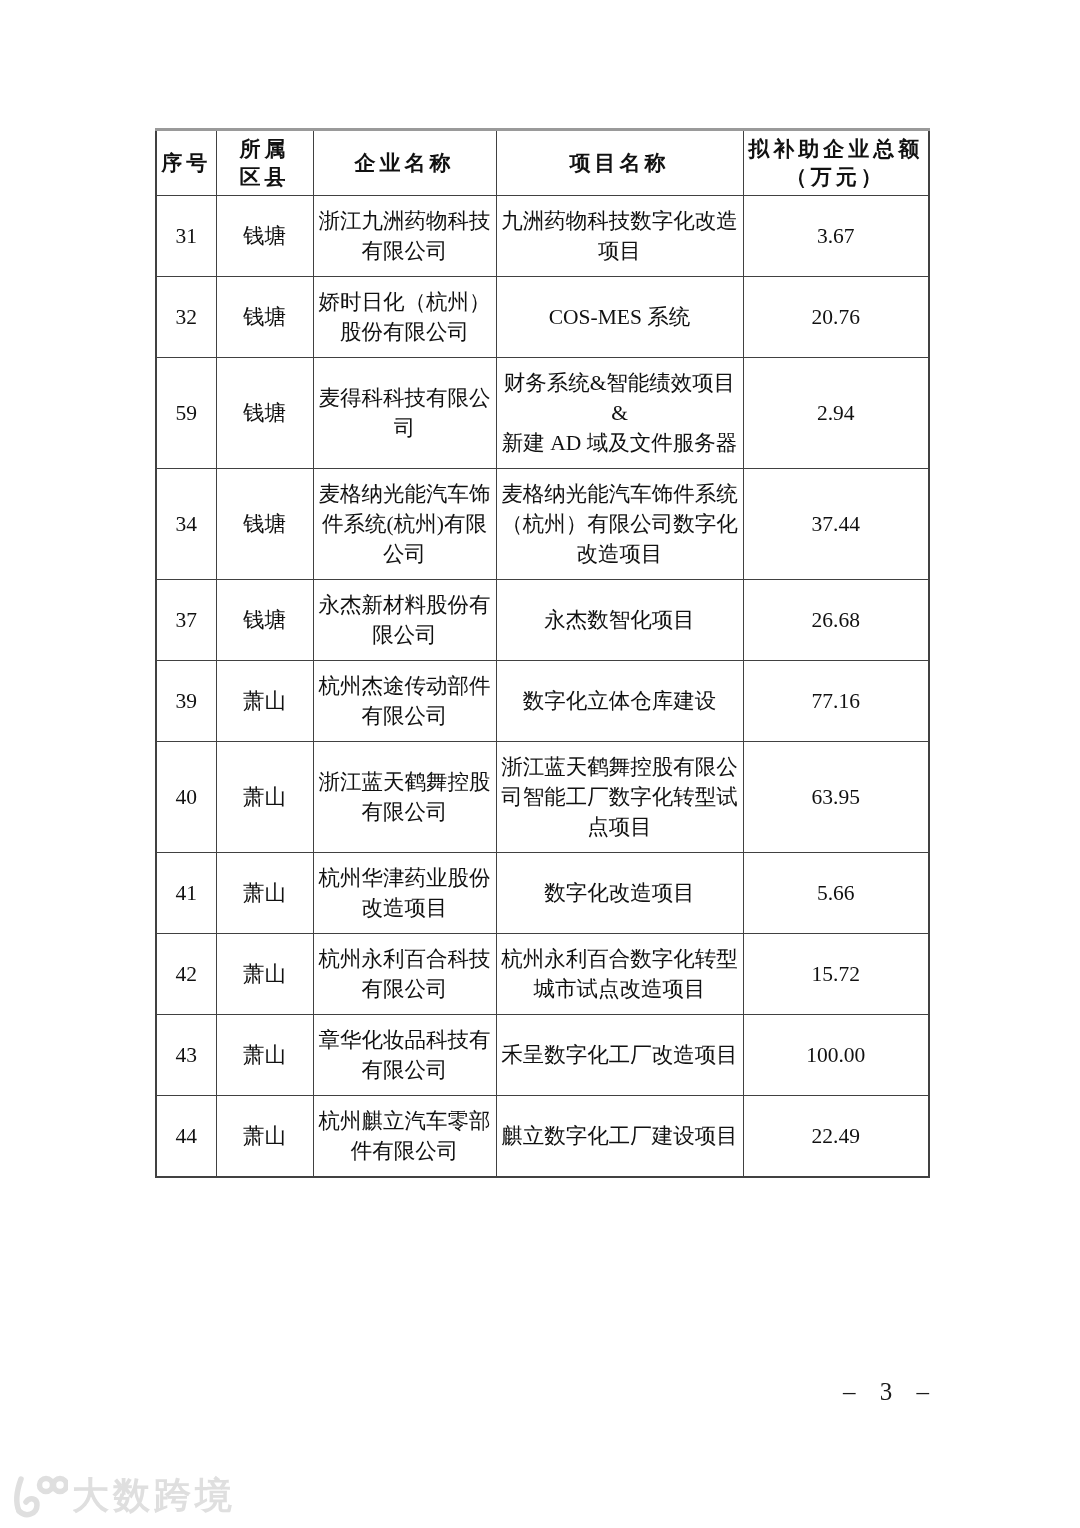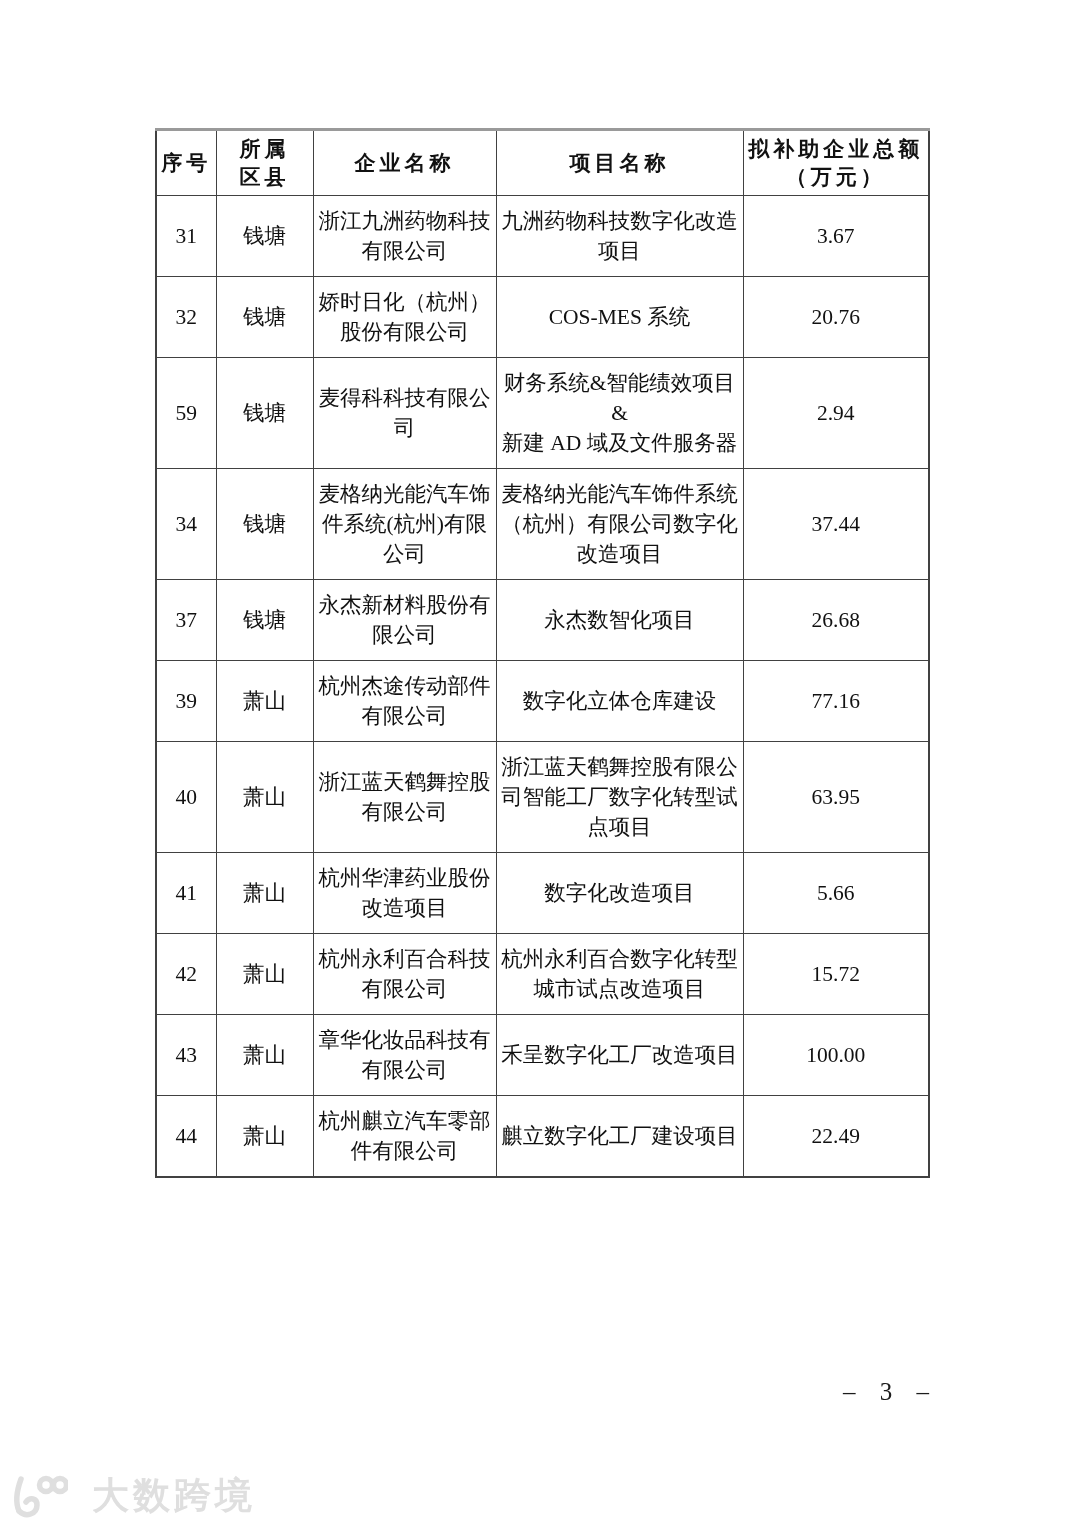--- a/index.html
+++ b/index.html
@@ -60,21 +60,21 @@
     letter-spacing: 2px;
     word-spacing: 14px;
     color: #1c1c1c;
   }
   .watermark {
     position: absolute;
     left: 8px;
     top: 1472px;
     display: flex;
     align-items: center;
-    gap: 24px;
+    gap: 4px;
     color: #dfdfdf;
     pointer-events: none;
   }
   .wm-logo {
     width: 60px;
     height: 48px;
     display: block;
   }
   .wm-text {
     font-family: "Liberation Sans", "DejaVu Sans", sans-serif;

